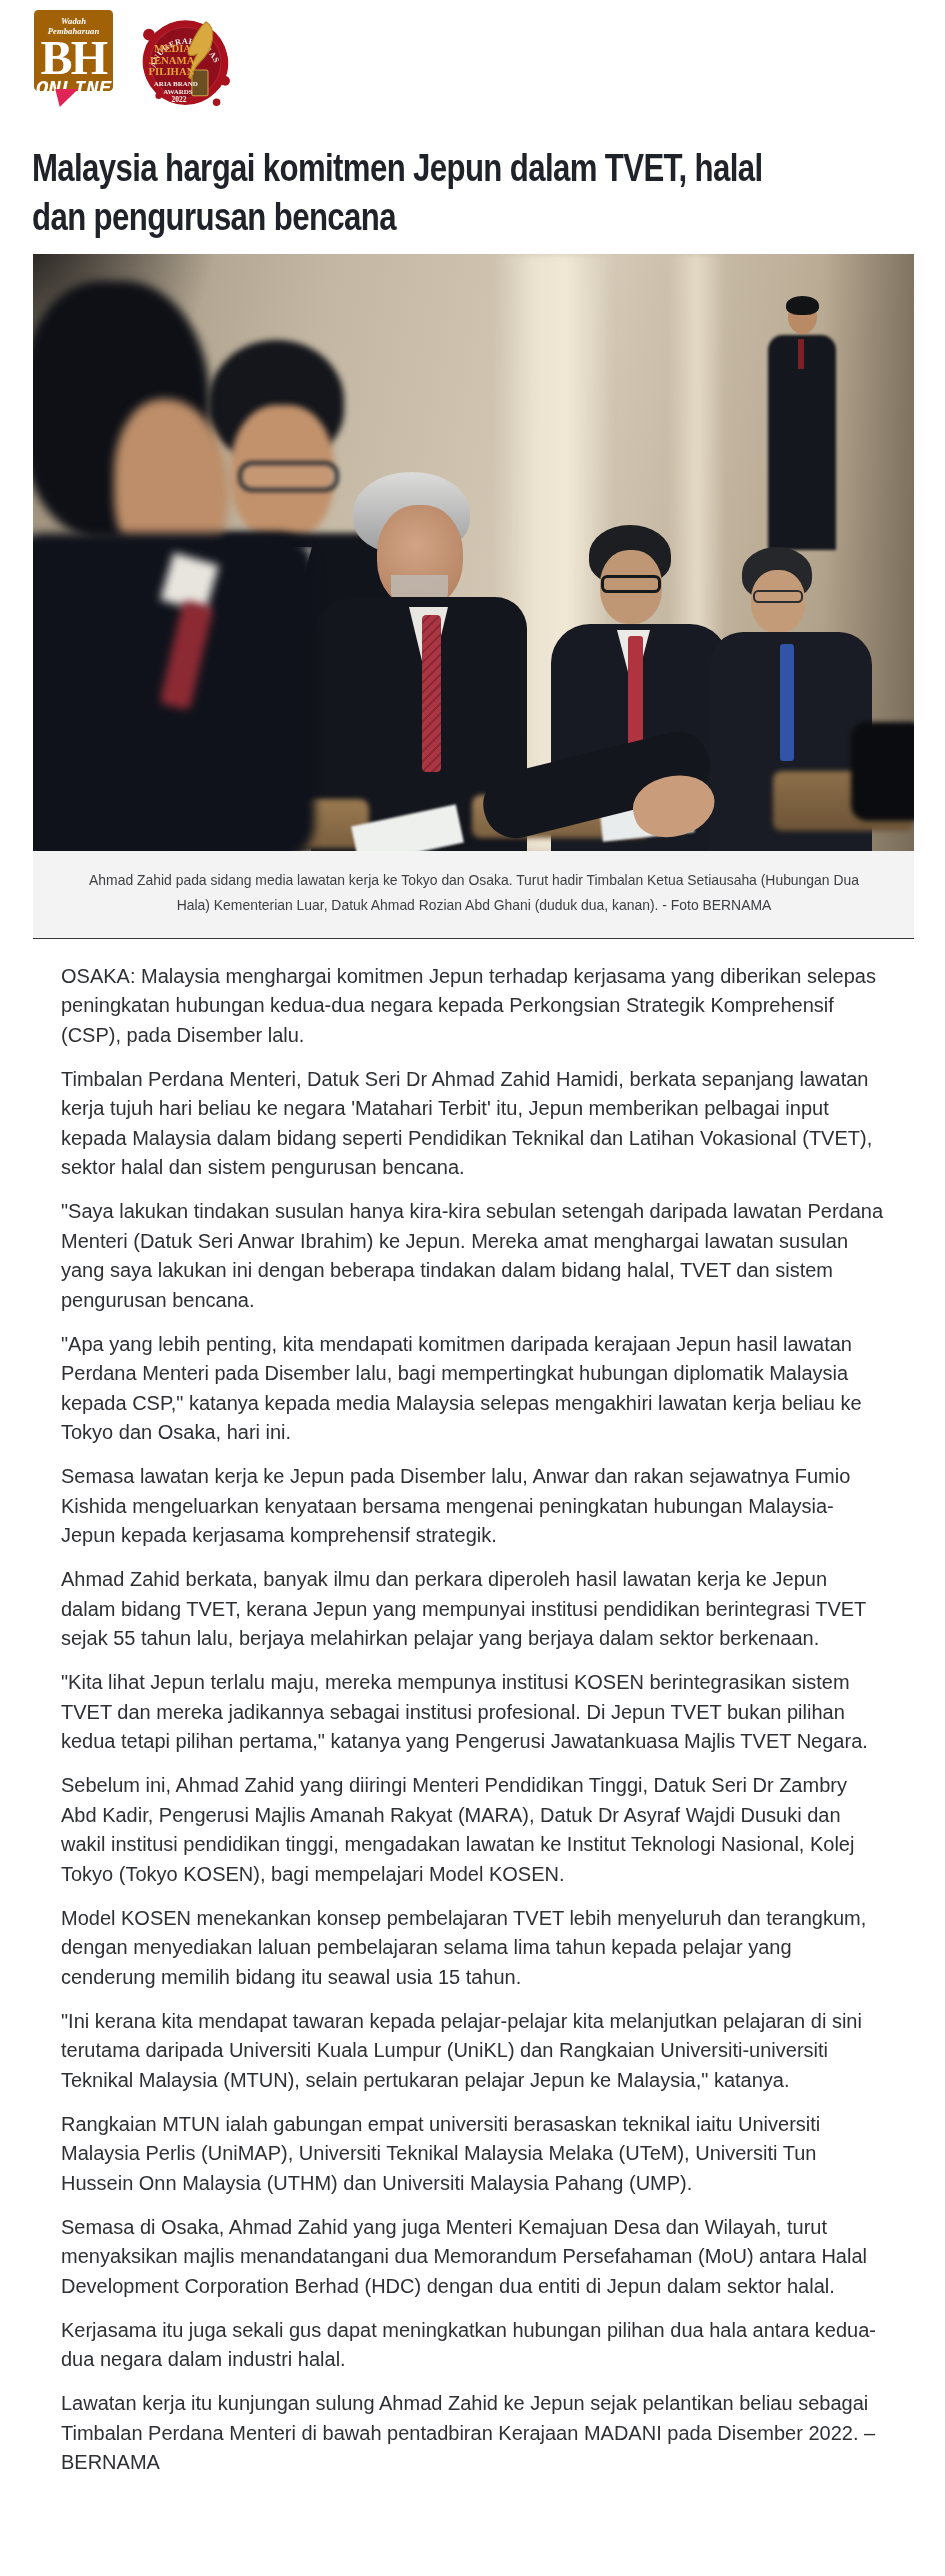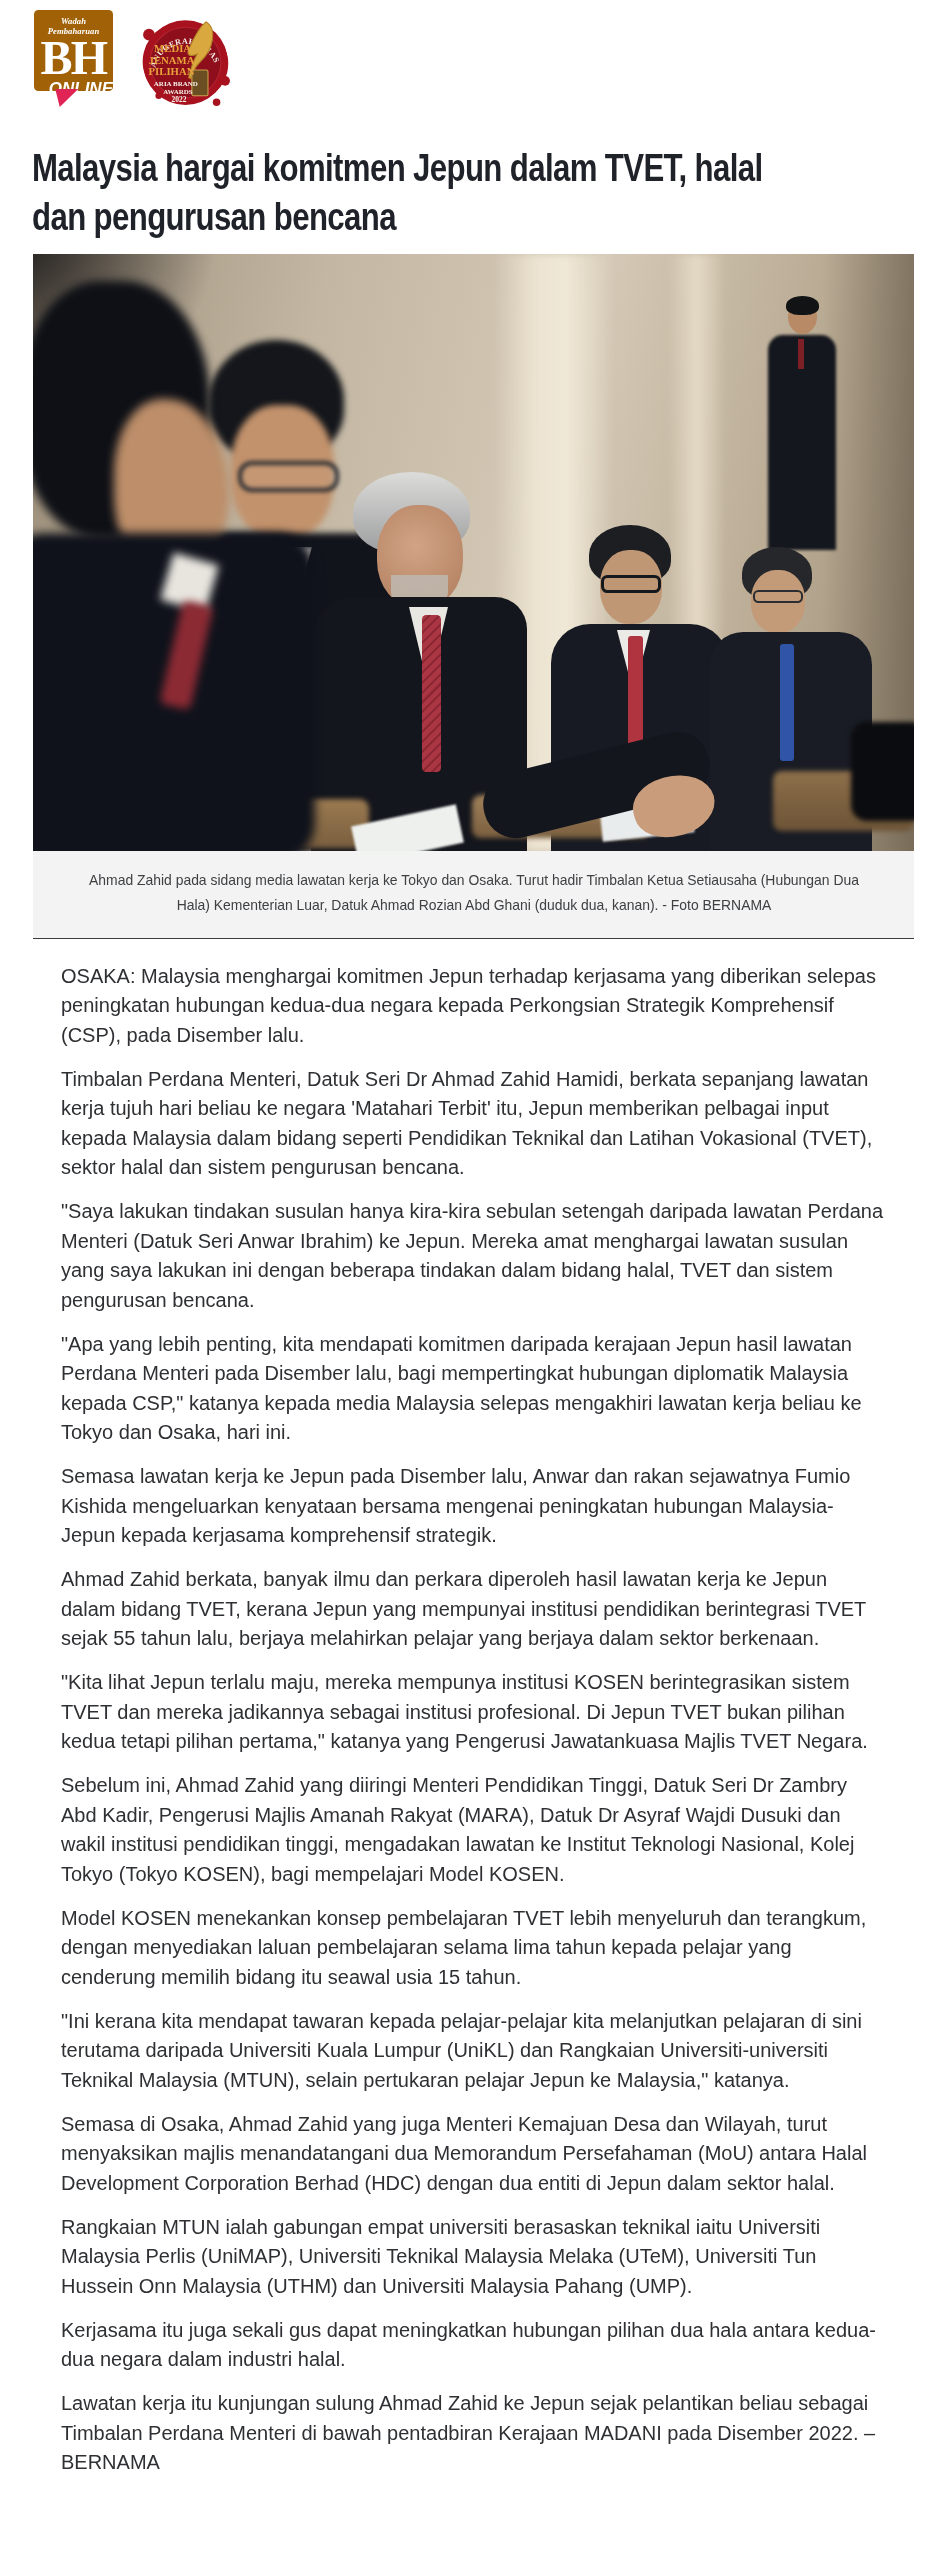--- a/index.html
+++ b/index.html
@@ -4,21 +4,21 @@
 <style>
   html,body { margin:0; padding:0; background:#ffffff; }
   body { width:945px; font-family:"Liberation Sans",sans-serif; color:#2e3033; }
   .page { position:relative; width:945px; height:2576px; overflow:hidden; background:#fff; }
 
   
   .header { display:flex; align-items:flex-start; gap:23.6px; padding:9.7px 0 0 34px; height:114px; box-sizing:border-box; }
   .bh-logo { position:relative; width:79px; height:81px; background:#a16207; border-radius:4.3px; color:#fff; flex:0 0 auto; }
   .bh-tagline { font-family:"Liberation Serif",serif; font-style:italic; font-weight:700; font-size:8.6px; text-align:center; padding-top:5.9px; letter-spacing:0.1px; }
   .bh-brand { font-family:"Liberation Serif",serif; font-weight:700; font-size:48px; line-height:44px; text-align:center; letter-spacing:-1.6px; }
-  .bh-online { font-family:Liberation Sans, sans-serif; font-style:italic; font-weight:700; font-size:17px; line-height:18px; text-align:right; margin-top:0.5px; letter-spacing:0; }
+  .bh-online { font-family:Liberation Mono, monospace; font-style:italic; font-weight:700; font-size:21px; line-height:18px; text-align:center; margin-top:0.5px; letter-spacing:0; }
   .bh-pointer { position:absolute; bottom:-16.7px; left:19.3px; width:0; height:0; border-left:9.7px solid transparent; border-right:14px solid transparent; border-top:18px solid #e02456; transform:skewX(-14deg); }
 
   .seal { width:98px; height:103px; flex:0 0 auto; }
 
   
   .title-wrap { margin:29px 0 0 32px; transform:scaleX(0.80); transform-origin:left top; width:1128px; }
   .title-line { font-size:39px; line-height:49px; font-weight:700; color:#1f2329; letter-spacing:-0.8px; white-space:nowrap; }
 
   .meta-row { display:flex; justify-content:space-between; align-items:center; margin:11.8px 32px 0 32px; height:35px; }
   .pub-date { font-size:14.5px; color:#3c4043; }
@@ -212,20 +212,20 @@
     <p>OSAKA: Malaysia menghargai komitmen Jepun terhadap kerjasama yang diberikan selepas peningkatan hubungan kedua-dua negara kepada Perkongsian Strategik Komprehensif (CSP), pada Disember lalu.</p>
     <p>Timbalan Perdana Menteri, Datuk Seri Dr Ahmad Zahid Hamidi, berkata sepanjang lawatan kerja tujuh hari beliau ke negara 'Matahari Terbit' itu, Jepun memberikan pelbagai input kepada Malaysia dalam bidang seperti Pendidikan Teknikal dan Latihan Vokasional (TVET), sektor halal dan sistem pengurusan bencana.</p>
     <p>"Saya lakukan tindakan susulan hanya kira-kira sebulan setengah daripada lawatan Perdana Menteri (Datuk Seri Anwar Ibrahim) ke Jepun. Mereka amat menghargai lawatan susulan yang saya lakukan ini dengan beberapa tindakan dalam bidang halal, TVET dan sistem pengurusan bencana.</p>
     <p>"Apa yang lebih penting, kita mendapati komitmen daripada kerajaan Jepun hasil lawatan Perdana Menteri pada Disember lalu, bagi mempertingkat hubungan diplomatik Malaysia kepada CSP," katanya kepada media Malaysia selepas mengakhiri lawatan kerja beliau ke Tokyo dan Osaka, hari ini.</p>
     <p>Semasa lawatan kerja ke Jepun pada Disember lalu, Anwar dan rakan sejawatnya Fumio Kishida mengeluarkan kenyataan bersama mengenai peningkatan hubungan Malaysia-Jepun kepada kerjasama komprehensif strategik.</p>
     <p>Ahmad Zahid berkata, banyak ilmu dan perkara diperoleh hasil lawatan kerja ke Jepun dalam bidang TVET, kerana Jepun yang mempunyai institusi pendidikan berintegrasi TVET sejak 55 tahun lalu, berjaya melahirkan pelajar yang berjaya dalam sektor berkenaan.</p>
     <p>"Kita lihat Jepun terlalu maju, mereka mempunya institusi KOSEN berintegrasikan sistem TVET dan mereka jadikannya sebagai institusi profesional. Di Jepun TVET bukan pilihan kedua tetapi pilihan pertama," katanya yang Pengerusi Jawatankuasa Majlis TVET Negara.</p>
     <p>Sebelum ini, Ahmad Zahid yang diiringi Menteri Pendidikan Tinggi, Datuk Seri Dr Zambry Abd Kadir, Pengerusi Majlis Amanah Rakyat (MARA), Datuk Dr Asyraf Wajdi Dusuki dan wakil institusi pendidikan tinggi, mengadakan lawatan ke Institut Teknologi Nasional, Kolej Tokyo (Tokyo KOSEN), bagi mempelajari Model KOSEN.</p>
     <p>Model KOSEN menekankan konsep pembelajaran TVET lebih menyeluruh dan terangkum, dengan menyediakan laluan pembelajaran selama lima tahun kepada pelajar yang cenderung memilih bidang itu seawal usia 15 tahun.</p>
     <p>"Ini kerana kita mendapat tawaran kepada pelajar-pelajar kita melanjutkan pelajaran di sini terutama daripada Universiti Kuala Lumpur (UniKL) dan Rangkaian Universiti-universiti Teknikal Malaysia (MTUN), selain pertukaran pelajar Jepun ke Malaysia," katanya.</p>
+    <p>Rangkaian MTUN ialah gabungan empat universiti berasaskan teknikal iaitu Universiti Malaysia Perlis (UniMAP), Universiti Teknikal Malaysia Melaka (UTeM), Universiti Tun Hussein Onn Malaysia (UTHM) dan Universiti Malaysia Pahang (UMP).</p>
     <p>Semasa di Osaka, Ahmad Zahid yang juga Menteri Kemajuan Desa dan Wilayah, turut menyaksikan majlis menandatangani dua Memorandum Persefahaman (MoU) antara Halal Development Corporation Berhad (HDC) dengan dua entiti di Jepun dalam sektor halal.</p>
-    <p>Rangkaian MTUN ialah gabungan empat universiti berasaskan teknikal iaitu Universiti Malaysia Perlis (UniMAP), Universiti Teknikal Malaysia Melaka (UTeM), Universiti Tun Hussein Onn Malaysia (UTHM) dan Universiti Malaysia Pahang (UMP).</p>
     <p>Kerjasama itu juga sekali gus dapat meningkatkan hubungan pilihan dua hala antara kedua-dua negara dalam industri halal.</p>
     <p>Lawatan kerja itu kunjungan sulung Ahmad Zahid ke Jepun sejak pelantikan beliau sebagai Timbalan Perdana Menteri di bawah pentadbiran Kerajaan MADANI pada Disember 2022. – BERNAMA</p>
   </div>
 
 </div>
 
 
 </body></html>

